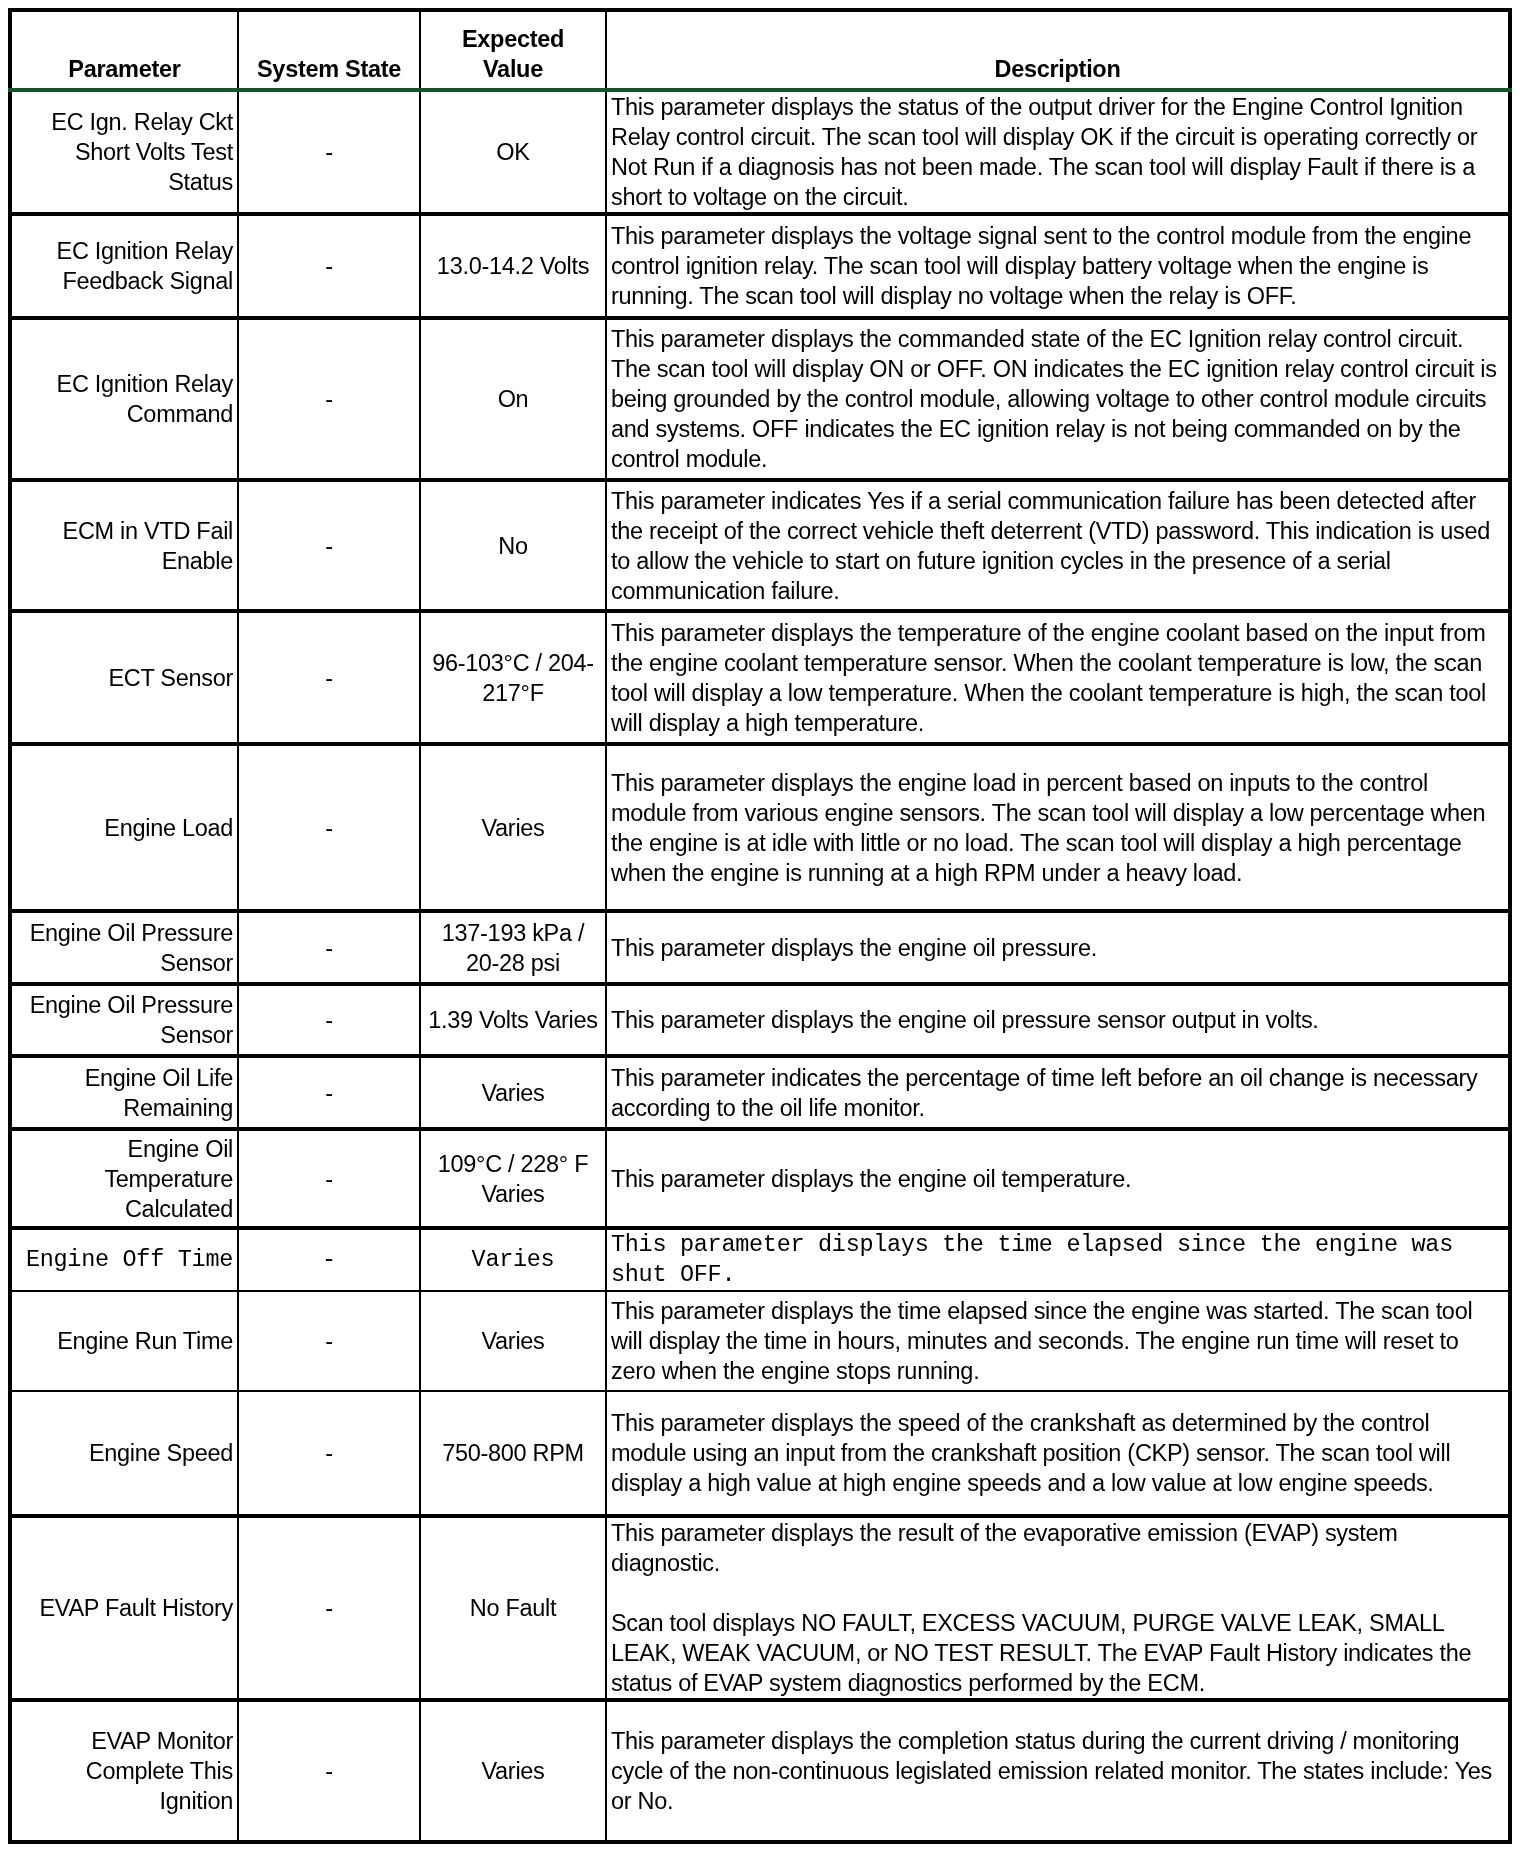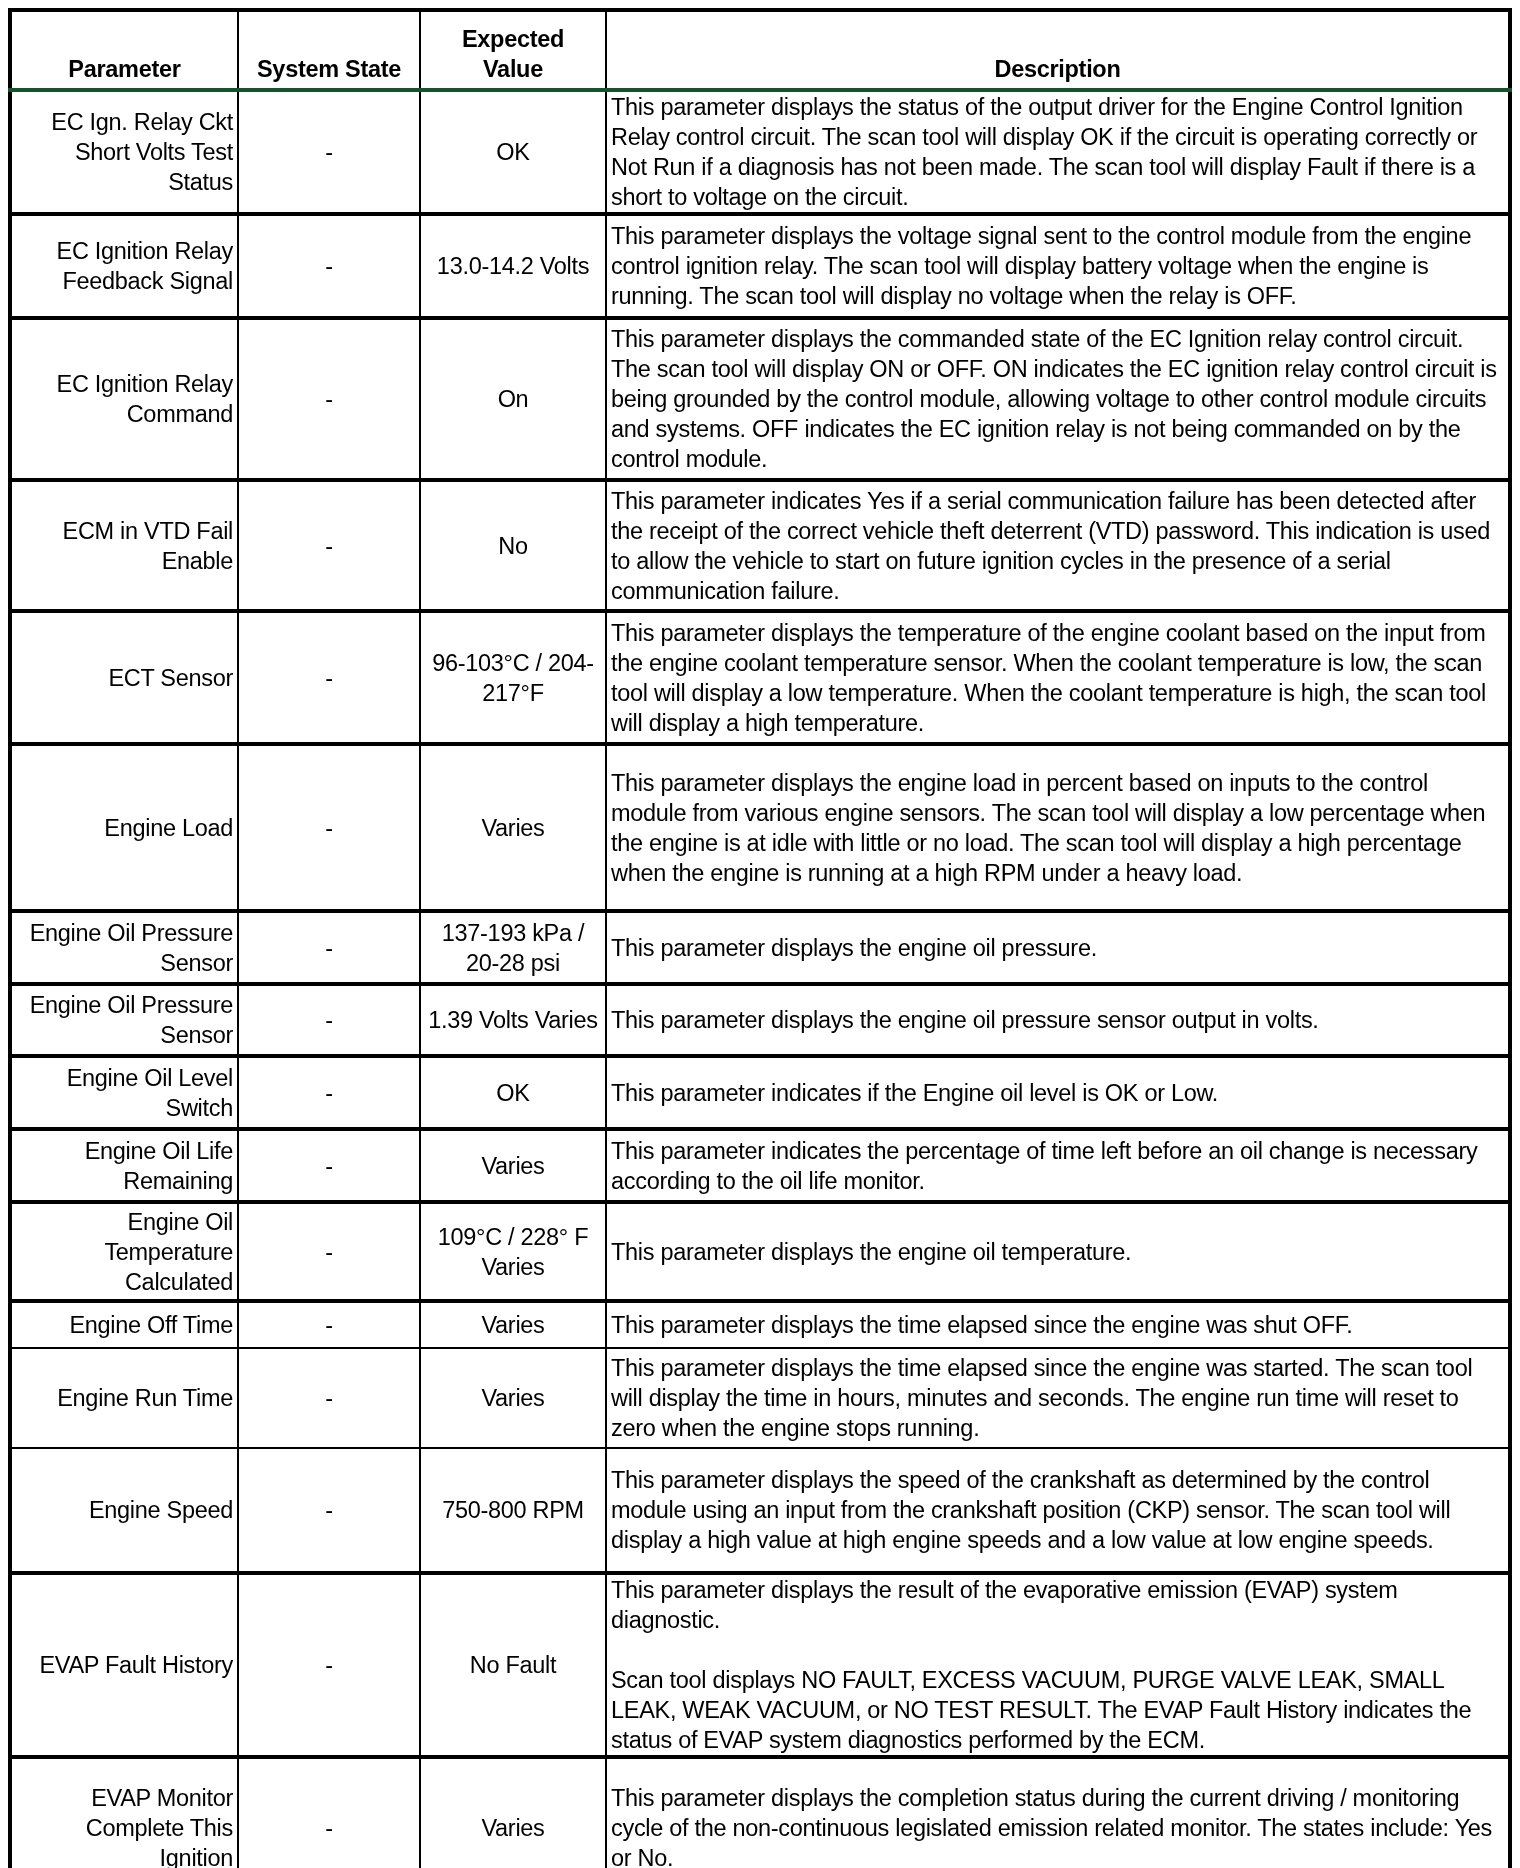--- a/index.html
+++ b/index.html
@@ -100,44 +100,36 @@
       </tr>
       <tr class="thick" style="height: 72px;">
         <td class="param">Engine Oil Pressure Sensor</td>
         <td class="state">-</td>
         <td class="value">1.39 Volts Varies</td>
         <td class="desc">
           <p>This parameter displays the engine oil pressure sensor output in volts.</p>
         </td>
       </tr>
       <tr class="thick" style="height: 73px;">
-        <td class="param">Engine Oil Level Switch</td>
-        <td class="state">-</td>
-        <td class="value">OK</td>
-        <td class="desc">
-          <p>This parameter indicates if the Engine oil level is OK or Low.</p>
-        </td>
-      </tr>
-      <tr class="thick" style="height: 73px;">
         <td class="param">Engine Oil Life Remaining</td>
         <td class="state">-</td>
         <td class="value">Varies</td>
         <td class="desc">
           <p>This parameter indicates the percentage of time left before an oil change is necessary according to the oil life monitor.</p>
         </td>
       </tr>
       <tr class="thick" style="height: 99px;">
         <td class="param">Engine Oil Temperature Calculated</td>
         <td class="state">-</td>
         <td class="value">109°C / 228° F Varies</td>
         <td class="desc">
           <p>This parameter displays the engine oil temperature.</p>
         </td>
       </tr>
-      <tr style="height: 47px;">
+      <tr style="height: 47px; font-family: Liberation Mono, monospace;">
         <td class="param">Engine Off Time</td>
         <td class="state">-</td>
         <td class="value">Varies</td>
         <td class="desc">
           <p>This parameter displays the time elapsed since the engine was shut OFF.</p>
         </td>
       </tr>
       <tr style="height: 100px;">
         <td class="param">Engine Run Time</td>
         <td class="state">-</td>

